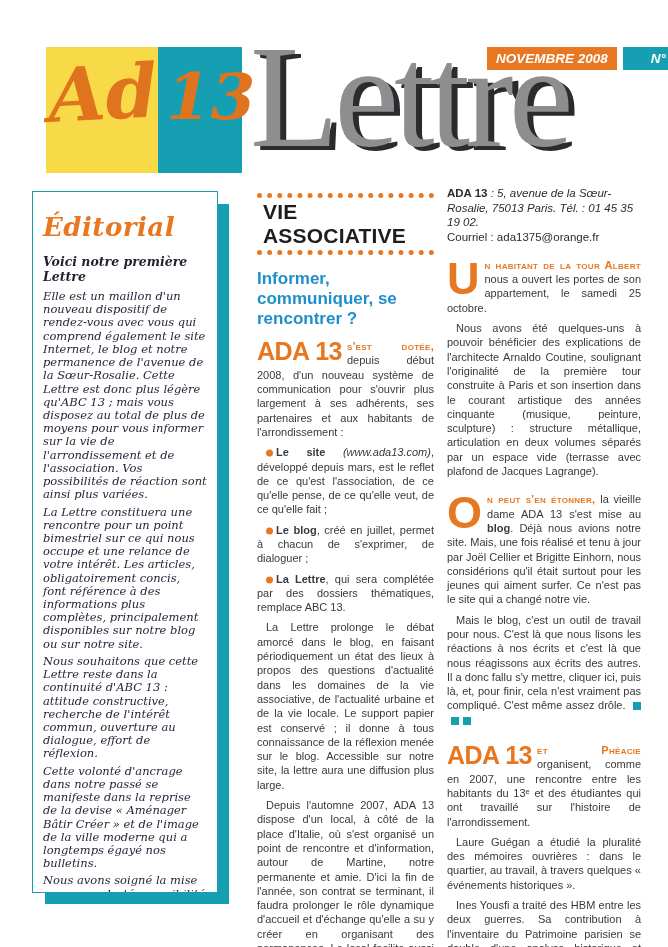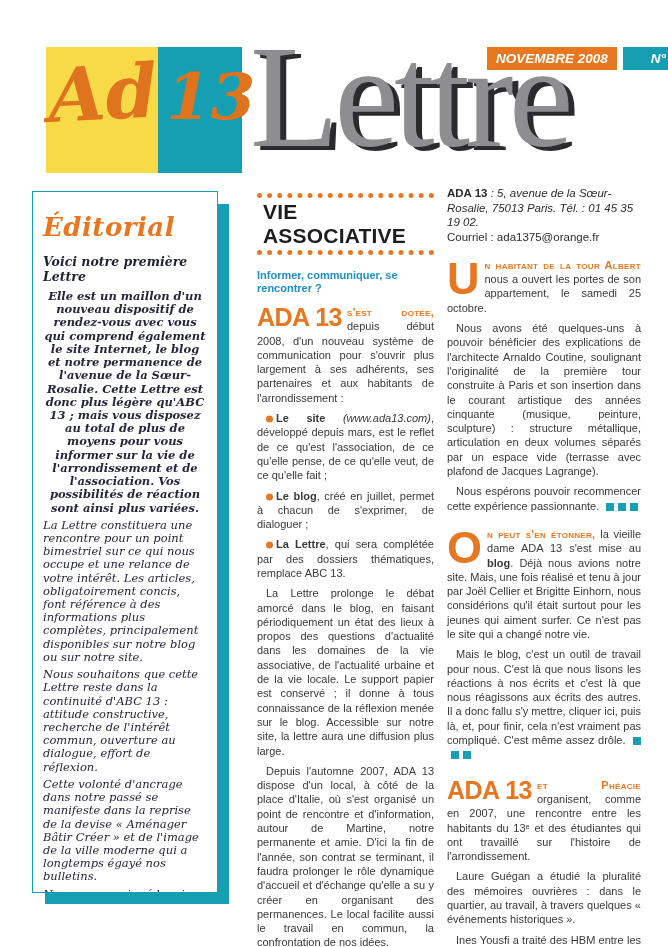--- a/index.html
+++ b/index.html
@@ -24,31 +24,31 @@
   .badge-teal{background:#169fb2;padding-left:28px;}
 
   
   .editorial{position:absolute;left:32px;top:191px;width:186px;height:702px;box-sizing:border-box;
              padding:20px 10px 6px;background:#fff;border:1.5px solid #169fb2;
              box-shadow:12px 12px 0 -1px #169fb2;
              font-family:"DejaVu Serif",serif;font-style:italic;overflow:hidden;}
   .editorial h2{font-size:26px;color:#e87722;font-weight:700;margin:0 0 9px;letter-spacing:0.5px;}
   .editorial h3{font-size:12.5px;font-weight:700;margin:12px 0 6px;color:#1f2030;}
   .editorial p{font-size:11.5px;line-height:1.15;margin:0 0 4px;color:#26263a;}
-  .editorial p.lead{font-weight:700;text-align:center;}
+  .editorial p.lead{font-weight:400;}
 
   
   .col{position:absolute;}
   .col-mid{left:257px;top:191px;width:177px;}
   .col-right{left:447px;top:186px;width:194px;}
   .body{font-size:11px;line-height:1.3;color:#39393b;text-align:justify;margin:0 0 6px;}
   .indent{text-indent:9px;}
   .dotted-rule{height:0;border:0;border-top:5px dotted #e87722;margin:2px 0;}
   .section-title{font-size:21px;font-weight:700;color:#1d1d1f;margin:1px 6px;letter-spacing:0.2px;}
-  .article-title{color:#1e8fc9;font-size:11px;font-weight:700;margin:14px 0 10px;line-height:1.18;}
+  .article-title{color:#1e8fc9;font-size:17px;font-weight:700;margin:14px 0 10px;line-height:1.18;}
   .runin{float:left;color:#e87722;font-weight:700;font-size:25px;line-height:22px;
          margin:1px 5px 0 0;letter-spacing:-0.5px;}
   .sc{color:#e87722;font-weight:700;font-variant:small-caps;letter-spacing:0.3px;}
   .dropcap{float:left;color:#e87722;font-weight:700;font-size:45px;line-height:37px;margin:2px 5px 0 0;}
   .sq{display:inline-block;width:8px;height:8px;margin-left:4px;transform:translateY(1px);}
   .sq-teal{background:#169fb2;}
   .bullet-dot{display:inline-block;width:7px;height:7px;border-radius:50%;background:#e87722;
               margin-right:3px;transform:translateY(0.5px);}
   .bullet-p{text-indent:9px;}
   .contact-line{font-size:11.5px;color:#2c2c2e;margin:0;line-height:1.28;text-align:left;}
@@ -117,24 +117,20 @@
         <b>ADA 13</b><i> : 5, avenue de la Sœur-Rosalie, 75013 Paris. Tél. : 01 45 35 19 02.</i>
       </p>
       <p class="contact-line">Courriel : ada1375@orange.fr</p>
     </div>
 
     <article>
       <p class="body">
         <span class="dropcap">U</span><span class="sc">n habitant de la tour Albert</span><span> nous a ouvert les portes de son appartement, le samedi 25 octobre.</span>
       </p>
       <p class="body indent">Nous avons été quelques-uns à pouvoir bénéficier des explications de l'architecte Arnaldo Coutine, soulignant l'originalité de la première tour construite à Paris et son insertion dans le courant artistique des années cinquante (musique, peinture, sculpture) : structure métallique, articulation en deux volumes séparés par un espace vide (terrasse avec plafond de Jacques Lagrange).</p>
-      <p class="body indent">
-        <span>Nous espérons pouvoir recommencer cette expérience passionnante.</span>
-        <span class="sq sq-teal"></span><span class="sq sq-teal"></span><span class="sq sq-teal"></span>
-      </p>
     </article>
 
     <article style="margin-top:14px;">
       <p class="body">
         <span class="dropcap">O</span><span class="sc">n peut s'en étonner,</span><span> la vieille dame ADA 13 s'est mise au </span><b>blog</b><span>. Déjà nous avions notre site. Mais, une fois réalisé et tenu à jour par Joël Cellier et Brigitte Einhorn, nous considérions qu'il était surtout pour les jeunes qui aiment surfer. Ce n'est pas le site qui a changé notre vie.</span>
       </p>
       <p class="body indent">
         <span>Mais le blog, c'est un outil de travail pour nous. C'est là que nous lisons les réactions à nos écrits et c'est là que nous réagissons aux écrits des autres. Il a donc fallu s'y mettre, cliquer ici, puis là, et, pour finir, cela n'est vraiment pas compliqué. C'est même assez drôle.</span>
         <span class="sq sq-teal"></span><span class="sq sq-teal"></span><span class="sq sq-teal"></span>
       </p>

